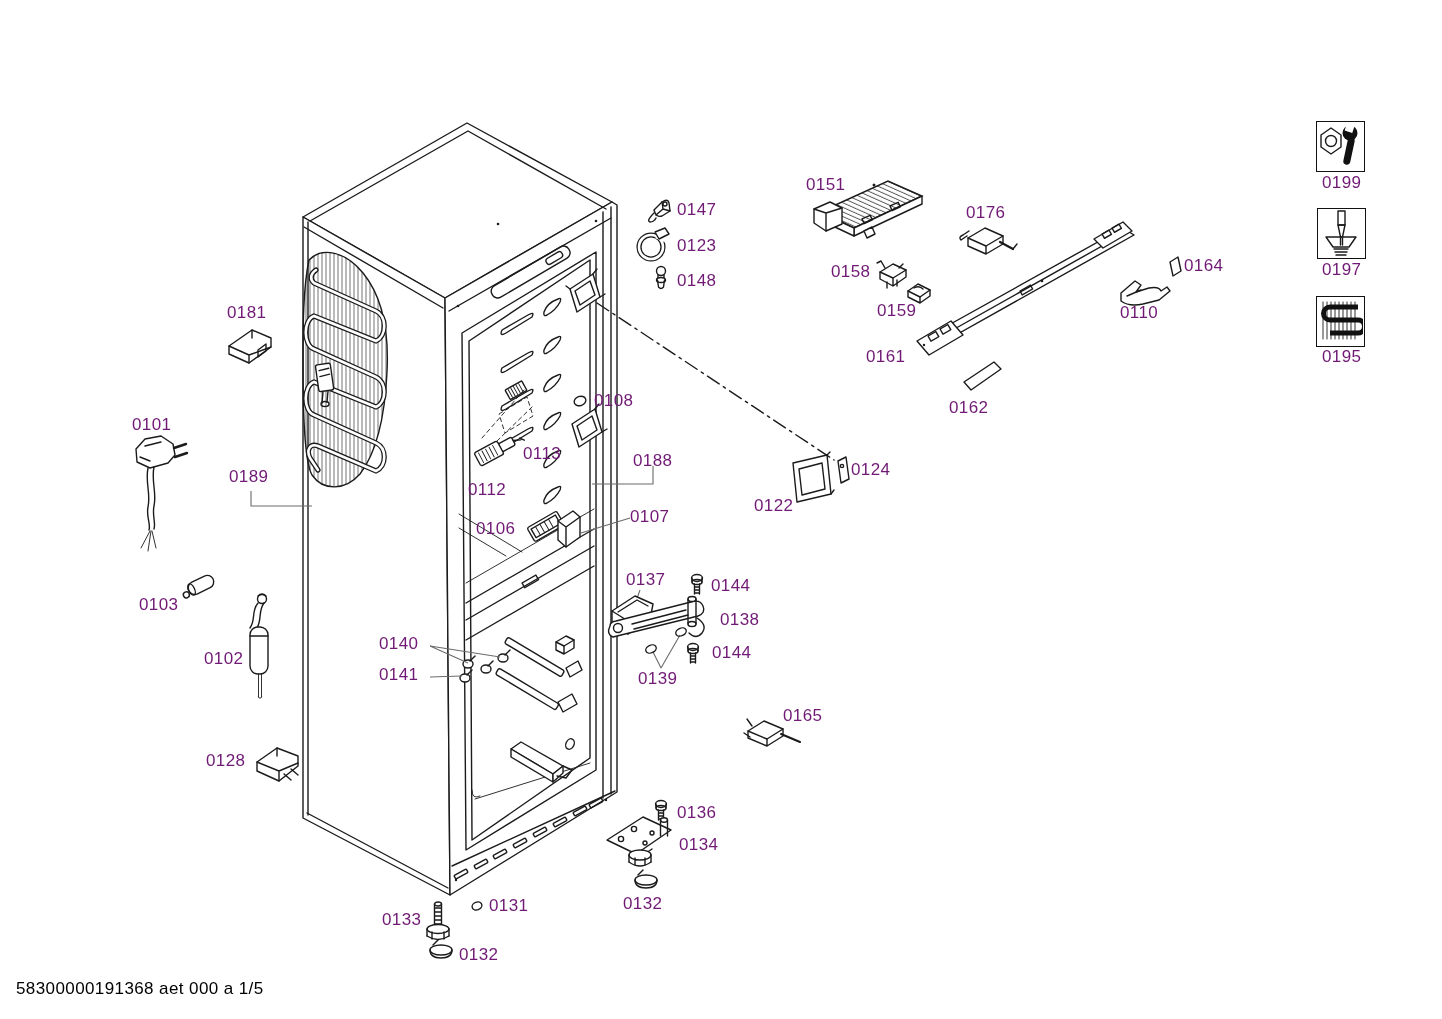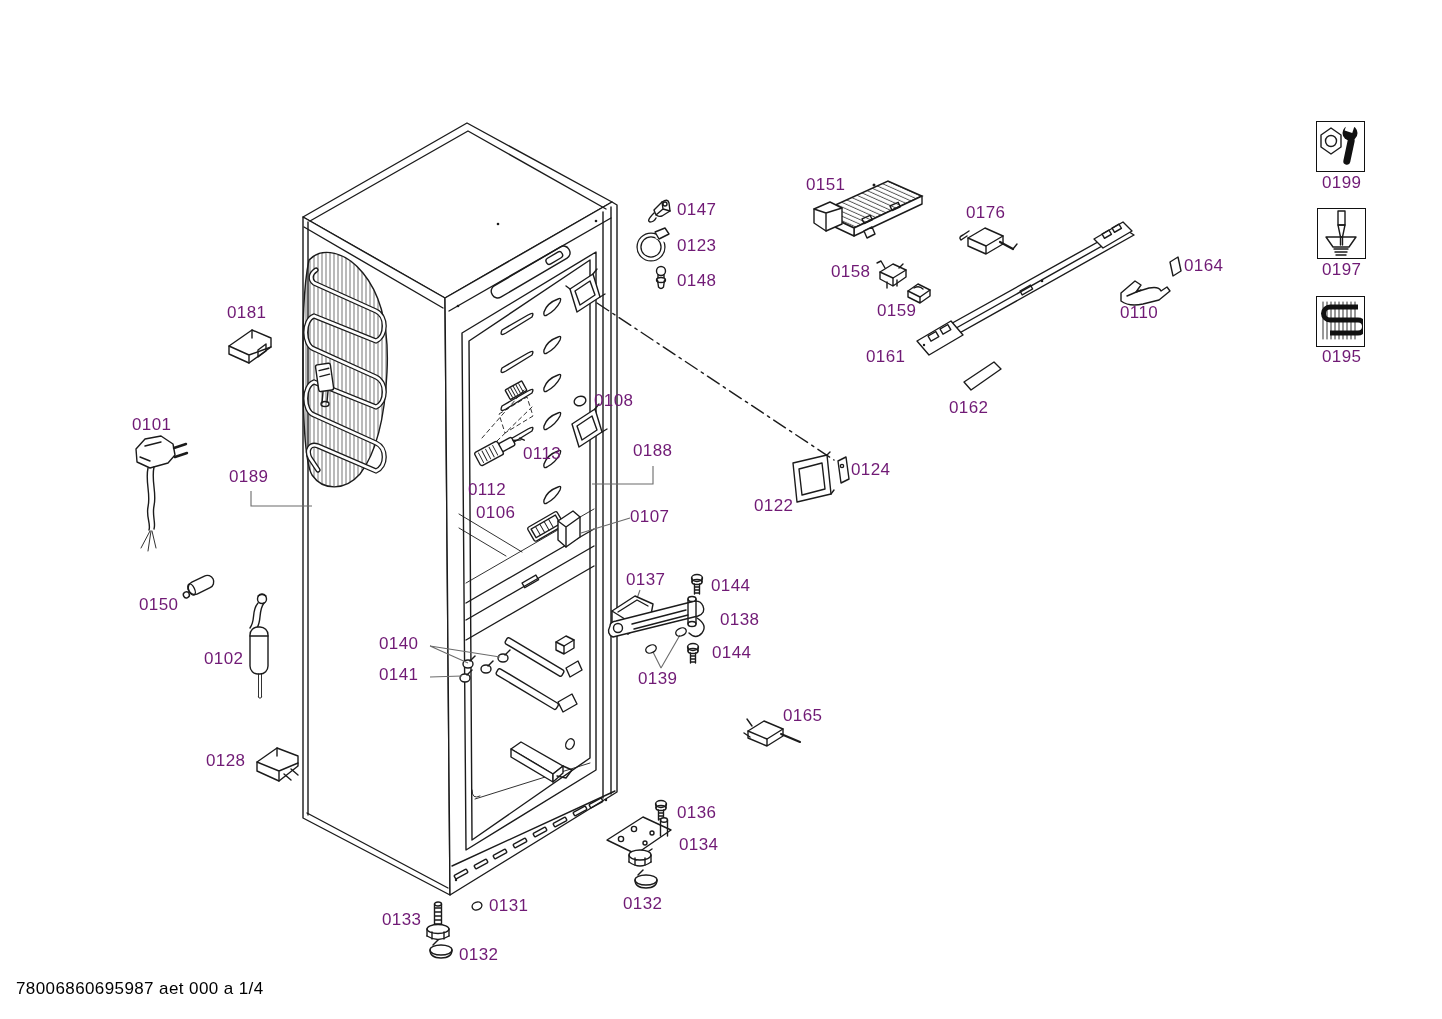--- a/index.html
+++ b/index.html
@@ -337,40 +337,40 @@
     <ellipse class="sw" cx="8" cy="27" rx="11" ry="4.5"></ellipse>
     <path class="s" d="M-3,27 V34 M19,27 V34 M2,30 V37 M14,30 V37"></path>
     <path class="s" d="M-3,34 Q8,41 19,34"></path>
   </g>
   <use href="#capfoot" transform="translate(429,943)"></use>
 </svg>
 
 <span class="lbl" style="left:227px;top:304px">0181</span>
 <span class="lbl" style="left:132px;top:416px">0101</span>
 <span class="lbl" style="left:229px;top:468px">0189</span>
-<span class="lbl" style="left:139px;top:596px">0150</span>
+<span class="lbl" style="left:139px;top:596px">0103</span>
 <span class="lbl" style="left:204px;top:650px">0102</span>
 <span class="lbl" style="left:206px;top:752px">0128</span>
 <span class="lbl" style="left:677px;top:201px">0147</span>
 <span class="lbl" style="left:677px;top:237px">0123</span>
 <span class="lbl" style="left:677px;top:272px">0148</span>
 <span class="lbl" style="left:806px;top:176px">0151</span>
 <span class="lbl" style="left:966px;top:204px">0176</span>
 <span class="lbl" style="left:831px;top:263px">0158</span>
 <span class="lbl" style="left:877px;top:302px">0159</span>
 <span class="lbl" style="left:866px;top:348px">0161</span>
 <span class="lbl" style="left:949px;top:399px">0162</span>
 <span class="lbl" style="left:1120px;top:304px">0110</span>
 <span class="lbl" style="left:1184px;top:257px">0164</span>
 <span class="lbl" style="left:594px;top:392px">0108</span>
 <span class="lbl" style="left:523px;top:445px">0113</span>
 <span class="lbl" style="left:468px;top:481px">0112</span>
-<span class="lbl" style="left:633px;top:442px">0188</span>
+<span class="lbl" style="left:633px;top:452px">0188</span>
 <span class="lbl" style="left:630px;top:508px">0107</span>
-<span class="lbl" style="left:476px;top:504px">0106</span>
+<span class="lbl" style="left:476px;top:520px">0106</span>
 <span class="lbl" style="left:754px;top:497px">0122</span>
 <span class="lbl" style="left:851px;top:461px">0124</span>
 <span class="lbl" style="left:626px;top:571px">0137</span>
 <span class="lbl" style="left:711px;top:577px">0144</span>
 <span class="lbl" style="left:720px;top:611px">0138</span>
 <span class="lbl" style="left:712px;top:644px">0144</span>
 <span class="lbl" style="left:638px;top:670px">0139</span>
 <span class="lbl" style="left:379px;top:635px">0140</span>
 <span class="lbl" style="left:379px;top:666px">0141</span>
 <span class="lbl" style="left:783px;top:707px">0165</span>
@@ -406,15 +406,15 @@
 <span class="lbl" style="left:1322px;top:261px">0197</span>
 
 <div class="iconbox" style="left:1316px;top:296px">
   <svg width="46" height="47" viewBox="0 0 46 47">
     <path class="s thin" d="M6,5 V42 M10,5 V42 M14,5 V42 M18,5 V42 M22,5 V42 M26,5 V42 M30,5 V42 M34,5 V42 M38,5 V42"></path>
     <path d="M41,10 H13 a6.5,6.5 0 0 0 0,13 H41 a6.5,6.5 0 0 1 0,13 H13" fill="none" stroke="#111" stroke-width="5"></path>
   </svg>
 </div>
 <span class="lbl" style="left:1322px;top:348px">0195</span>
 
-<span class="footer" style="left:16px;top:979px">78006860695987 aet 000 a 1/4</span>
+<span class="footer" style="left:16px;top:979px">58300000191368 aet 000 a 1/5</span>
 
 </div>
 
 </body></html>

